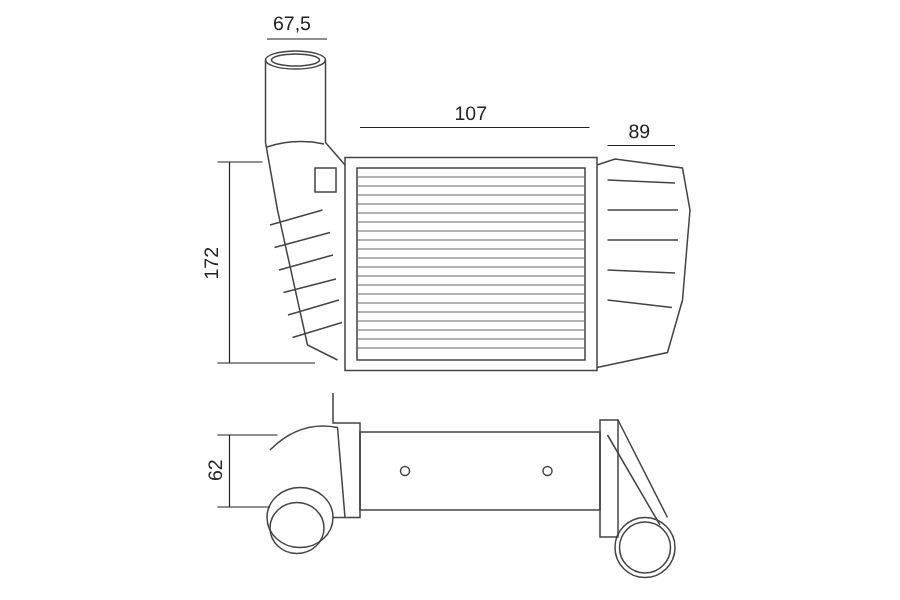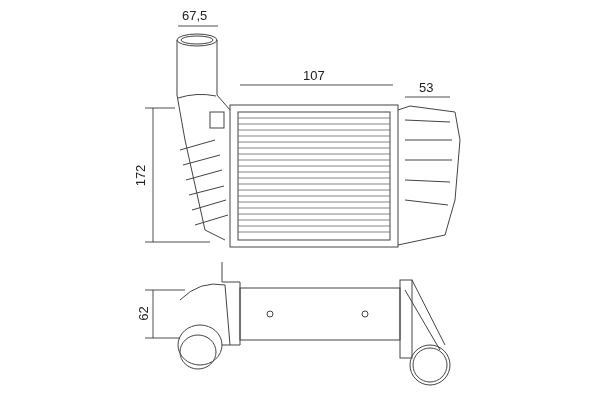--- a/index.html
+++ b/index.html
@@ -58,15 +58,15 @@
     <line x1="145" y1="108" x2="175" y2="108"></line>
     <line x1="145" y1="242" x2="210" y2="242"></line>
     <line x1="153" y1="290" x2="153" y2="338"></line>
     <line x1="145" y1="290" x2="185" y2="290"></line>
     <line x1="145" y1="338" x2="180" y2="338"></line>
   </g>
 </svg>
 
 <div class="dim" style="left:182px;top:8px;">67,5</div>
 <div class="dim" style="left:303px;top:68px;">107</div>
-<div class="dim" style="left:419px;top:80px;">53</div>
+<div class="dim" style="left:419px;top:80px;">89</div>
 <div class="dim" style="left:130px;top:168px;transform:rotate(-90deg);">172</div>
 <div class="dim" style="left:136px;top:306px;transform:rotate(-90deg);">62</div>
 
 </body></html>

